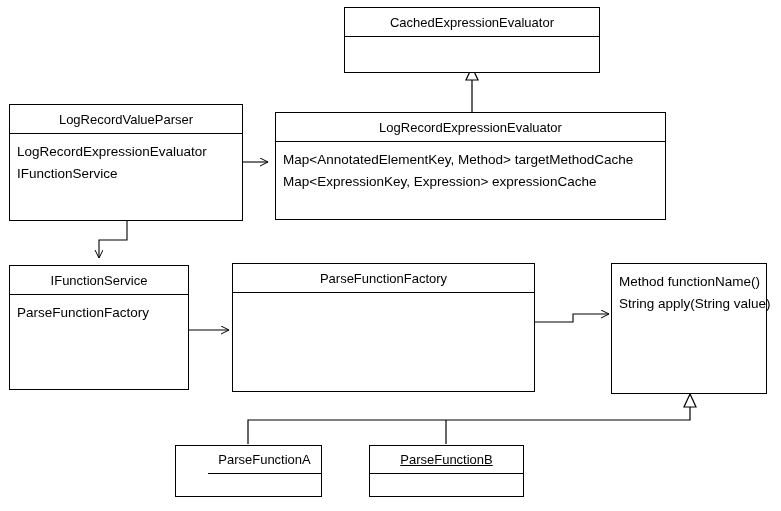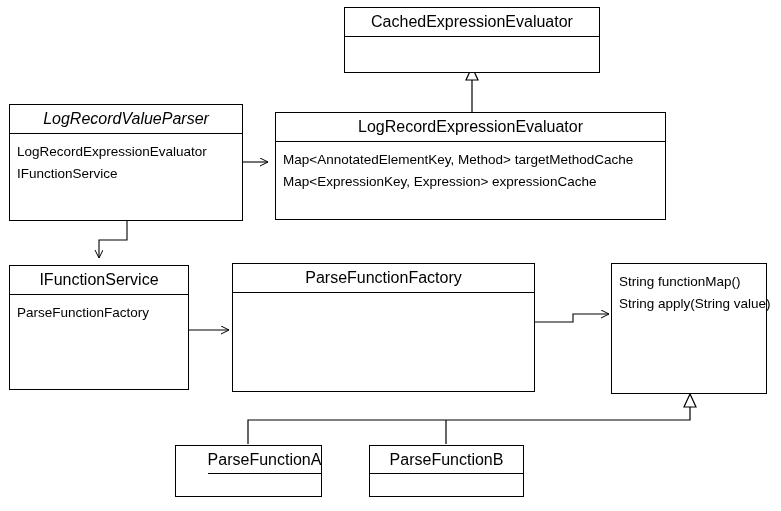--- a/index.html
+++ b/index.html
@@ -20,30 +20,29 @@
     box-sizing: border-box;
     border: 1px solid #000000;
     background: #ffffff;
     display: flex;
     flex-direction: column;
   }
   .uml-header {
     box-sizing: border-box;
     border-bottom: 1px solid #000000;
     text-align: center;
-    font-size: 16px;
+    font-size: 13px;
     color: #000000;
     line-height: 1;
     display: flex;
     align-items: center;
     justify-content: center;
     flex: 0 0 auto;
   }
   .uml-header.abstract {
-    font-style: italic;
     text-align: center;
   }
   .uml-body {
     box-sizing: border-box;
     flex: 1 1 auto;
     padding: 7px 7px 0 7px;
     text-align: left;
   }
   .uml-attr {
     font-size: 13.5px;
@@ -127,28 +126,28 @@
       <div class="uml-attr">ParseFunctionFactory</div>
     </div>
   </div>
 
   <div class="uml-class" style="left:232px; top:263px; width:303px; height:129px;">
     <div class="uml-header" style="height:29px;">ParseFunctionFactory</div>
   </div>
 
   <div class="uml-class" style="left:611px; top:263px; width:156px; height:131px;">
     <div class="uml-body">
-      <div class="uml-attr">String functionMap()</div>
+      <div class="uml-attr">Method functionName()</div>
       <div class="uml-attr">String apply(String value)</div>
     </div>
   </div>
 
   <div class="uml-class" style="left:175px; top:445px; width:147px; height:52px;padding-left:32px;">
     <div class="uml-header" style="height:28px;">ParseFunctionA</div>
     <div class="uml-body"></div>
   </div>
 
   <div class="uml-class" style="left:369px; top:445px; width:155px; height:52px;">
-    <div class="uml-header" style="height:28px;">ParseFunctionB</div>
+    <div class="uml-header" style="height:28px;text-decoration:underline;">ParseFunctionB</div>
     <div class="uml-body"></div>
   </div>
 
 </div>
 
 </body></html>

